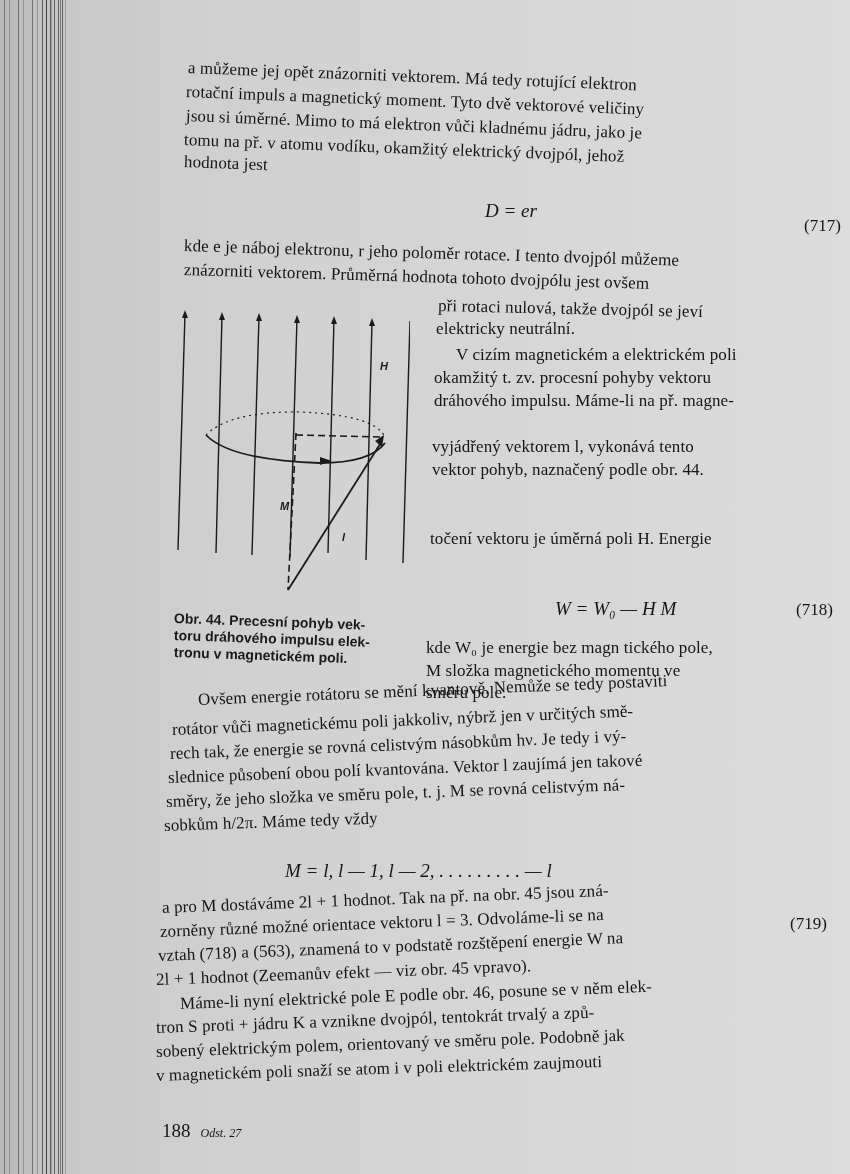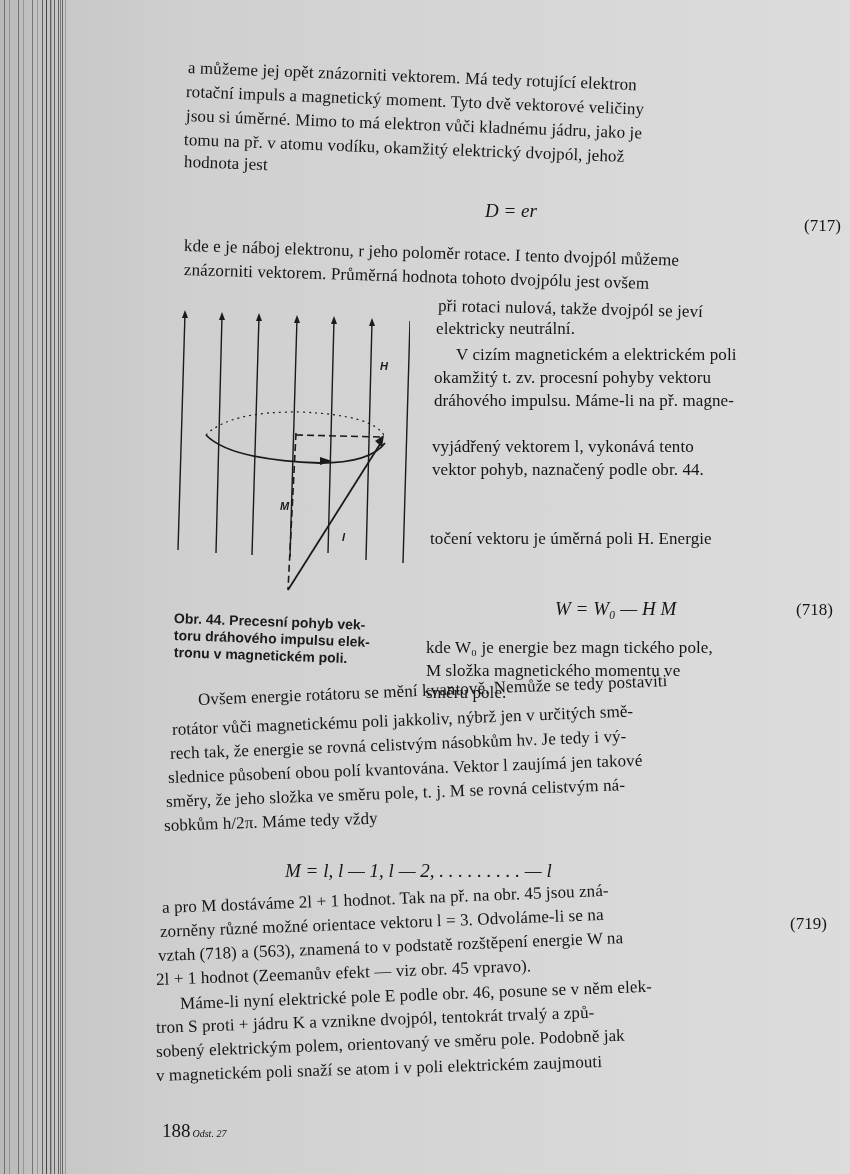--- a/index.html
+++ b/index.html
@@ -28,21 +28,21 @@
     font-family: "Liberation Serif", "DejaVu Serif", serif;
     letter-spacing: 0.1px;
   }
   .eq {
     position: absolute; font-family: "Liberation Serif", serif; font-size: 19px;
     font-style: italic; white-space: nowrap;
   }
   .eqnum { position: absolute; font-family: "Liberation Serif", serif; font-size: 17px; white-space: nowrap; }
   .caption { position: absolute; font-family: "Liberation Sans", sans-serif; font-size: 14px; line-height: 17px; font-weight: bold; white-space: nowrap; color:#1a1a1a;}
   .footer { position: absolute; font-family: "Liberation Serif", serif; font-size: 19px; white-space: nowrap; }
-  .footer .it { font-style: italic; font-size: 10px; margin-left: 2px; }
+  .footer .it { font-style: italic; font-size: 12px; margin-left: 10px; }
   svg { position: absolute; }
 </style>
 </head>
 <body>
 
 <div class="page">
   <div class="binding"></div>
   <div class="binding2"></div>
 
   <div class="line" style="left:188px;top:58px;transform:rotate(2.2deg);transform-origin:left;">a můžeme jej opět znázorniti vektorem. Má tedy rotující elektron</div>

